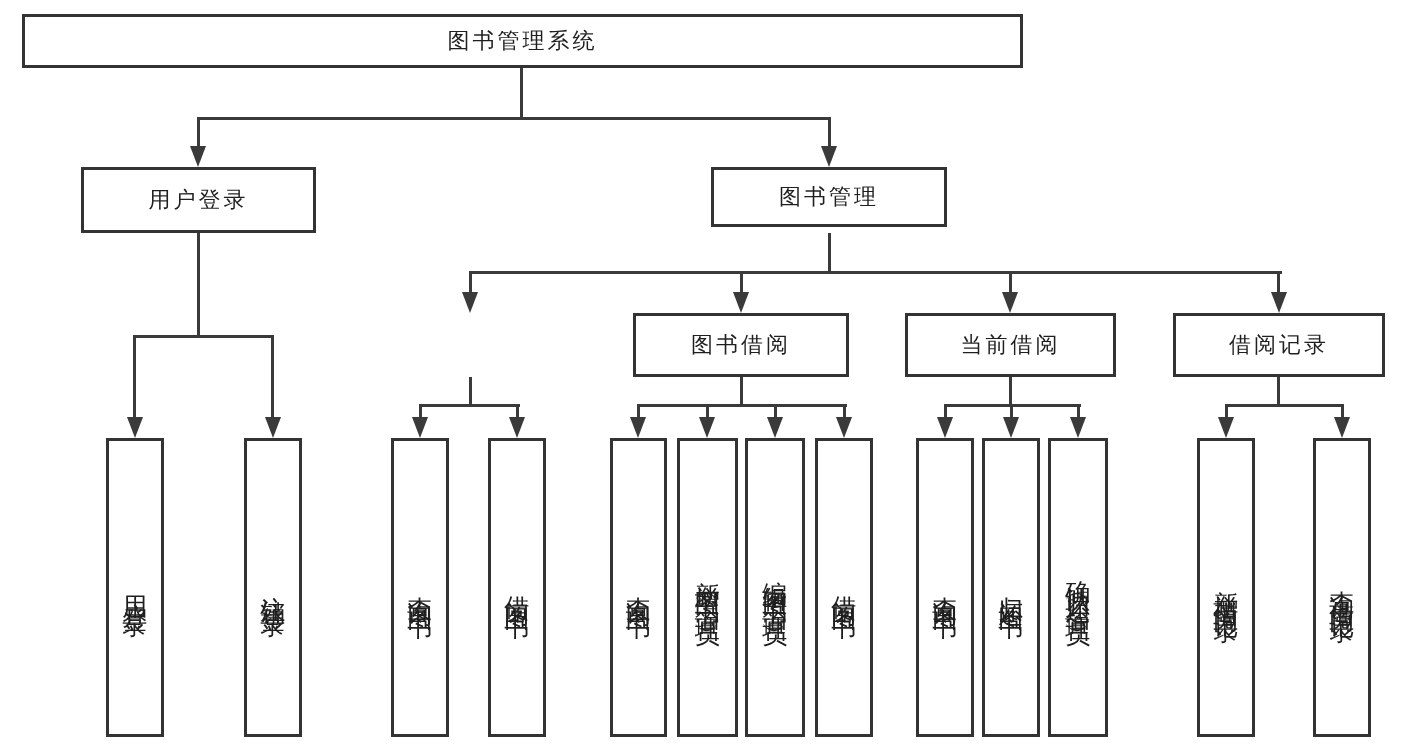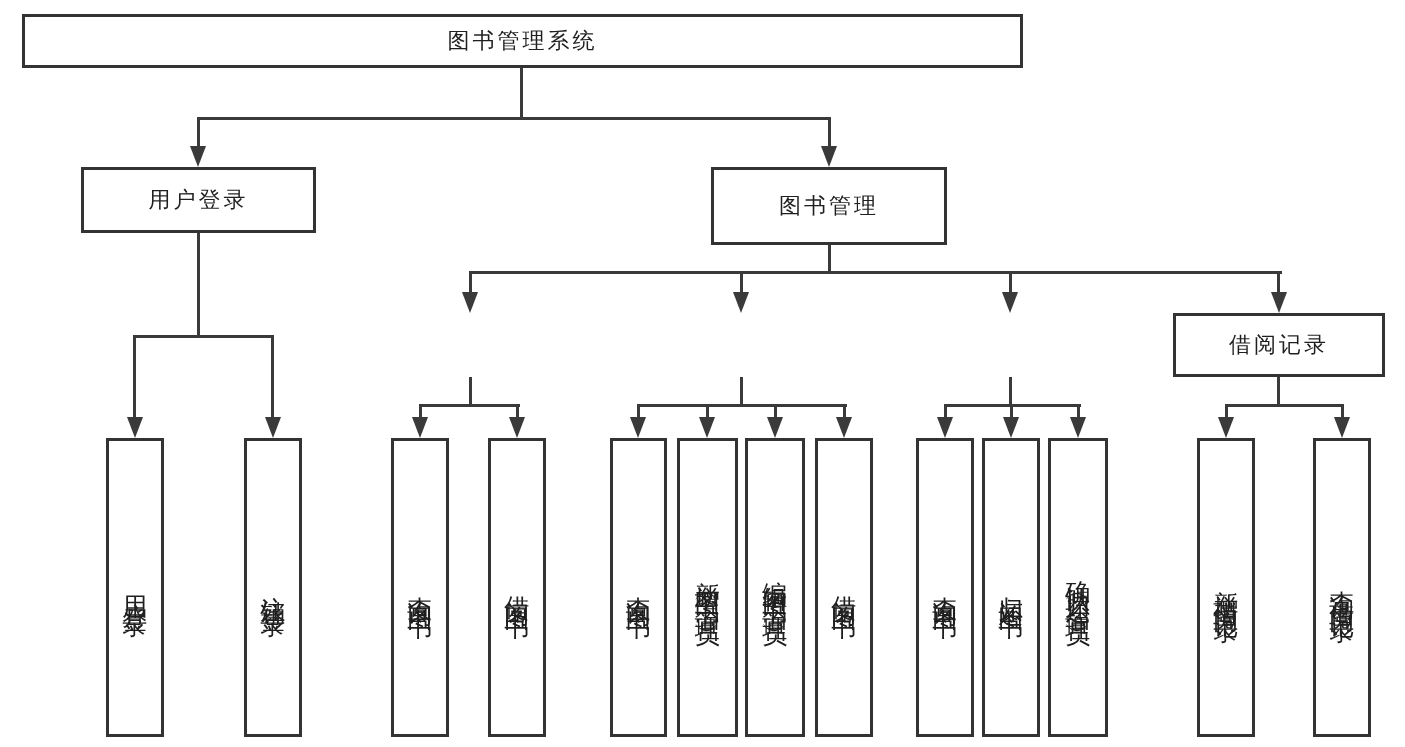--- a/index.html
+++ b/index.html
@@ -62,24 +62,30 @@
 
 <div id="canvas">
 
   <div class="node" style="left:22px;top:14px;width:1001px;height:54px;">
     <span class="h-label">图书管理系统</span>
   </div>
 
   <div class="node" style="left:81px;top:167px;width:235px;height:66px;">
     <span class="h-label">用户登录</span>
   </div>
-  <div class="node" style="left:711px;top:167px;width:236px;height:78px;align-items:center;">
+  <div class="node" style="left:711px;top:167px;width:236px;height:60px;align-items:center;">
     <span class="h-label">图书管理</span>
   </div>
 
+  <div class="node" style="left:633px;top:313px;width:216px;height:64px;">
+    <span class="h-label">图书借阅</span>
+  </div>
+  <div class="node" style="left:905px;top:313px;width:211px;height:64px;">
+    <span class="h-label">当前借阅</span>
+  </div>
   <div class="node" style="left:1173px;top:313px;width:212px;height:64px;">
     <span class="h-label">借阅记录</span>
   </div>
 
   <div class="node leaf" style="left:106px;top:438px;width:58px;height:299px;">
     <span class="v-label">用户登录</span>
   </div>
   <div class="node leaf" style="left:244px;top:438px;width:58px;height:299px;">
     <span class="v-label">注销登录</span>
   </div>

